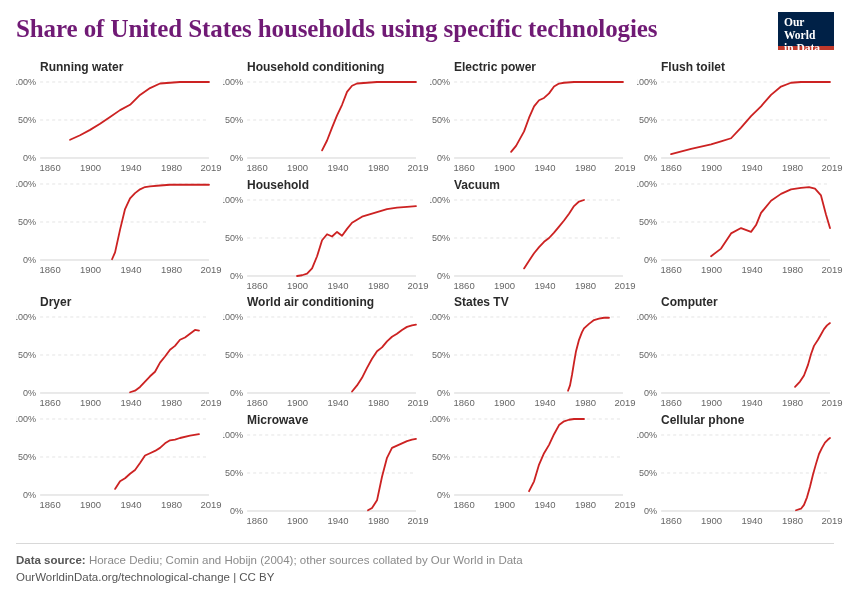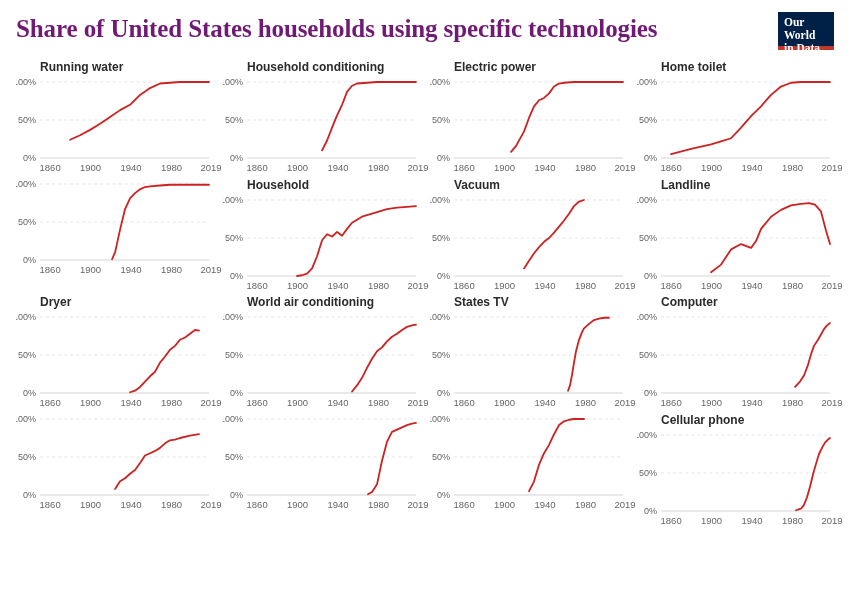--- a/index.html
+++ b/index.html
@@ -197,21 +197,21 @@
         </div>
         <div class="xaxis">
           <span class="xtick" style="left: 5.91716%;">1860</span>
           <span class="xtick" style="left: 29.5858%;">1900</span>
           <span class="xtick" style="left: 53.2544%;">1940</span>
           <span class="xtick" style="left: 76.9231%;">1980</span>
           <span class="xtick" style="left: 100%;">2019</span>
         </div>
       </div>
       <div class="panel">
-        <div class="panel-title">Home toilet</div>
+        <div class="panel-title">Flush toilet</div>
         <div class="plot-wrap">
           <svg class="plot-svg" viewBox="0 0 196 86" preserveAspectRatio="none">
             <line x1="24" x2="192" y1="82" y2="82" stroke="#c9c9c9" stroke-width="0.8"></line>
             <text x="20" y="85.2" text-anchor="end" font-size="9" fill="#666666" font-family="&quot;Liberation Sans&quot;, sans-serif">0%</text>
             <line x1="24" x2="192" y1="44" y2="44" stroke="#dddddd" stroke-width="0.8" stroke-dasharray="3,3"></line>
             <text x="20" y="47.2" text-anchor="end" font-size="9" fill="#666666" font-family="&quot;Liberation Sans&quot;, sans-serif">50%</text>
             <line x1="24" x2="192" y1="6" y2="6" stroke="#dddddd" stroke-width="0.8" stroke-dasharray="3,3"></line>
             <text x="20" y="9.2" text-anchor="end" font-size="9" fill="#666666" font-family="&quot;Liberation Sans&quot;, sans-serif">100%</text>
             <path d="M33.94 78.20 L53.82 72.88 L73.70 68.32 L83.64 65.28 L93.59 62.24 L103.53 51.60 L113.47 40.20 L123.41 30.32 L133.35 18.92 L143.29 10.56 L153.23 6.76 L163.17 6.00 L173.11 6.00 L183.05 6.00 L192.00 6.00" fill="none" stroke="#cc2222" stroke-width="1.8" stroke-linejoin="round" stroke-linecap="round"></path>
           </svg>
@@ -280,21 +280,20 @@
         </div>
         <div class="xaxis">
           <span class="xtick" style="left: 5.91716%;">1860</span>
           <span class="xtick" style="left: 29.5858%;">1900</span>
           <span class="xtick" style="left: 53.2544%;">1940</span>
           <span class="xtick" style="left: 76.9231%;">1980</span>
           <span class="xtick" style="left: 100%;">2019</span>
         </div>
       </div>
       <div class="panel">
-        <div class="panel-title">Landline</div>
         <div class="plot-wrap">
           <svg class="plot-svg" viewBox="0 0 196 86" preserveAspectRatio="none">
             <line x1="24" x2="192" y1="82" y2="82" stroke="#c9c9c9" stroke-width="0.8"></line>
             <text x="20" y="85.2" text-anchor="end" font-size="9" fill="#666666" font-family="&quot;Liberation Sans&quot;, sans-serif">0%</text>
             <line x1="24" x2="192" y1="44" y2="44" stroke="#dddddd" stroke-width="0.8" stroke-dasharray="3,3"></line>
             <text x="20" y="47.2" text-anchor="end" font-size="9" fill="#666666" font-family="&quot;Liberation Sans&quot;, sans-serif">50%</text>
             <line x1="24" x2="192" y1="6" y2="6" stroke="#dddddd" stroke-width="0.8" stroke-dasharray="3,3"></line>
             <text x="20" y="9.2" text-anchor="end" font-size="9" fill="#666666" font-family="&quot;Liberation Sans&quot;, sans-serif">100%</text>
             <path d="M73.70 78.20 L83.64 70.60 L93.59 55.40 L103.53 50.08 L113.47 53.88 L118.44 47.04 L123.41 34.88 L133.35 22.72 L143.29 15.88 L153.23 11.32 L163.17 9.80 L171.12 9.04 L177.09 10.56 L183.05 17.40 L188.02 36.40 L192.00 50.08" fill="none" stroke="#cc2222" stroke-width="1.8" stroke-linejoin="round" stroke-linecap="round"></path>
           </svg>
@@ -405,20 +404,21 @@
         </div>
         <div class="xaxis">
           <span class="xtick" style="left: 5.91716%;">1860</span>
           <span class="xtick" style="left: 29.5858%;">1900</span>
           <span class="xtick" style="left: 53.2544%;">1940</span>
           <span class="xtick" style="left: 76.9231%;">1980</span>
           <span class="xtick" style="left: 100%;">2019</span>
         </div>
       </div>
       <div class="panel">
+        <div class="panel-title">Microwave</div>
         <div class="plot-wrap">
           <svg class="plot-svg" viewBox="0 0 196 86" preserveAspectRatio="none">
             <line x1="24" x2="192" y1="82" y2="82" stroke="#c9c9c9" stroke-width="0.8"></line>
             <text x="20" y="85.2" text-anchor="end" font-size="9" fill="#666666" font-family="&quot;Liberation Sans&quot;, sans-serif">0%</text>
             <line x1="24" x2="192" y1="44" y2="44" stroke="#dddddd" stroke-width="0.8" stroke-dasharray="3,3"></line>
             <text x="20" y="47.2" text-anchor="end" font-size="9" fill="#666666" font-family="&quot;Liberation Sans&quot;, sans-serif">50%</text>
             <line x1="24" x2="192" y1="6" y2="6" stroke="#dddddd" stroke-width="0.8" stroke-dasharray="3,3"></line>
             <text x="20" y="9.2" text-anchor="end" font-size="9" fill="#666666" font-family="&quot;Liberation Sans&quot;, sans-serif">100%</text>
             <path d="M144.28 81.24 L148.26 78.96 L153.23 71.36 L158.20 47.80 L163.17 28.80 L168.14 18.92 L173.11 16.64 L178.08 14.36 L183.05 12.08 L188.02 10.56 L192.00 9.80" fill="none" stroke="#cc2222" stroke-width="1.8" stroke-linejoin="round" stroke-linecap="round"></path>
           </svg>
@@ -467,14 +467,21 @@
         <div class="xaxis">
           <span class="xtick" style="left: 5.91716%;">1860</span>
           <span class="xtick" style="left: 29.5858%;">1900</span>
           <span class="xtick" style="left: 53.2544%;">1940</span>
           <span class="xtick" style="left: 76.9231%;">1980</span>
           <span class="xtick" style="left: 100%;">2019</span>
         </div>
       </div>
     </div>
 
+  <div class="footer">
+    <div class="footer-line1">
+      <span class="lbl">Data source:</span>
+      <span>Horace Dediu; Comin and Hobijn (2004); other sources collated by Our World in Data</span>
+    </div>
+    <div class="footer-line2">OurWorldinData.org/technological-change | CC BY</div>
+  </div>
 
 </div>
 
 </body></html>

